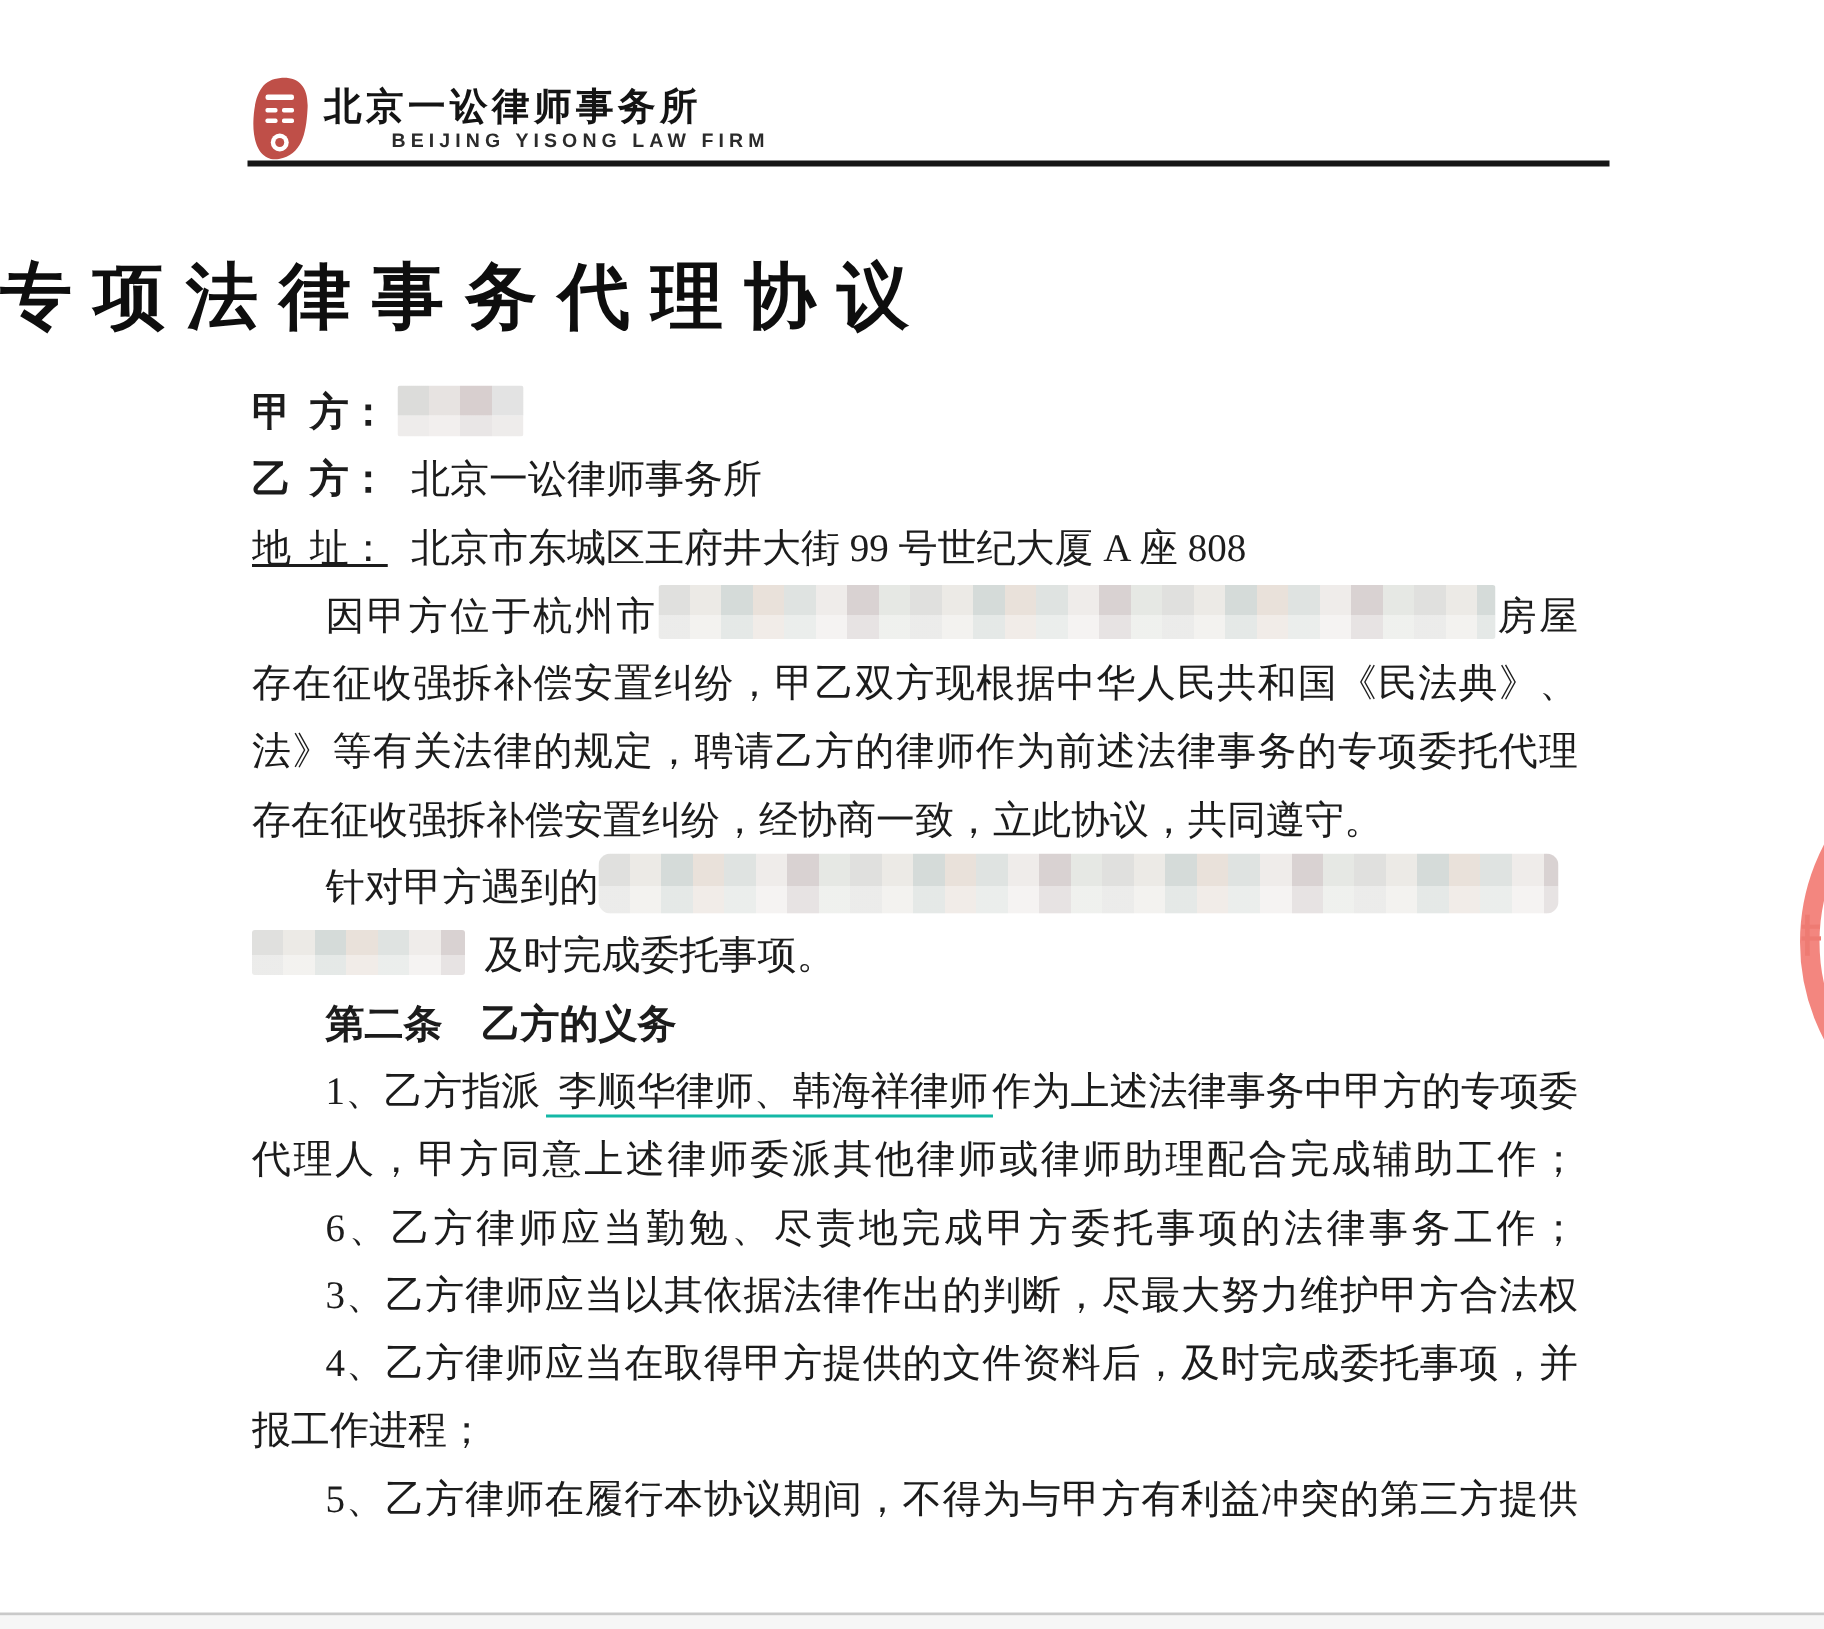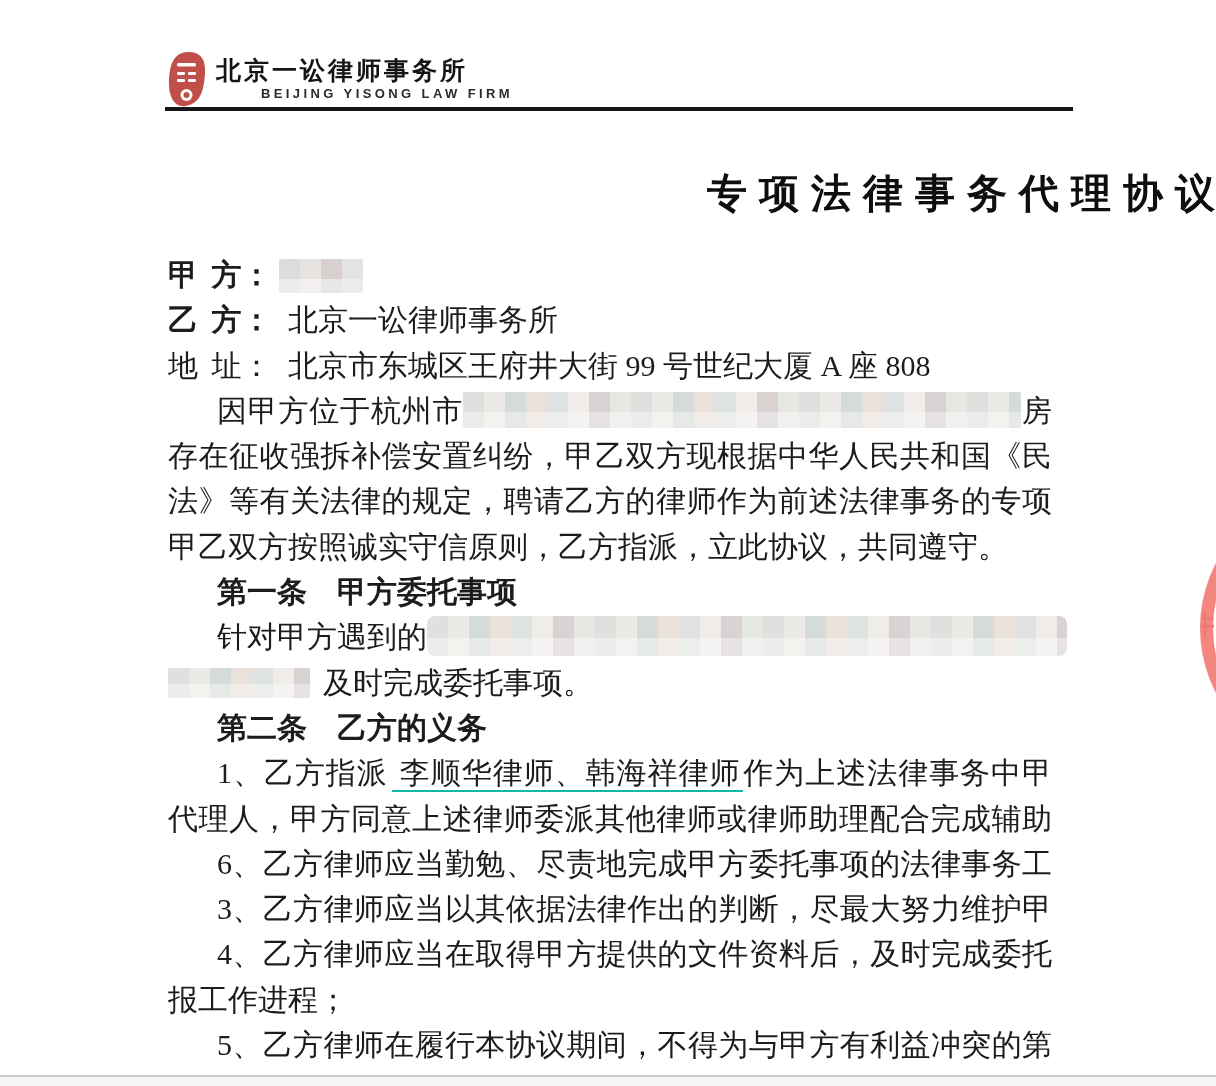--- a/index.html
+++ b/index.html
@@ -13,30 +13,30 @@
     position:absolute;left:216px;top:54px;font-size:25px;font-weight:bold;
     letter-spacing:3px;color:#141414;white-space:nowrap;
   }
   .firm-en{
     position:absolute;left:217px;top:86px;font-family:"Liberation Sans","DejaVu Sans",sans-serif;
     font-size:13px;font-weight:bold;letter-spacing:3.4px;color:#2b2b2b;white-space:nowrap;padding-left:44px;
   }
   .divider{position:absolute;left:165px;top:107px;width:908px;height:4px;background:#161616;}
   
   .title{
-    position:absolute;left:0;top:166px;width:100%;text-align:right;
-    font-size:40px;font-weight:bold;letter-spacing:1px;color:#0e0e0e;white-space:nowrap;
+    position:absolute;left:0;top:166px;width:100%;text-align:left;
+    font-size:48px;font-weight:bold;letter-spacing:1px;color:#0e0e0e;white-space:nowrap;
   }
   
   .body{position:absolute;left:168px;top:252px;width:884px;}
-  .ln{height:45.3px;line-height:45.3px;font-size:30px;white-space:nowrap;}
+  .ln{height:45.3px;line-height:45.3px;font-size:26px;white-space:nowrap;}
   .indent{padding-left:49px;}
   .j{white-space:normal;text-align:justify;text-align-last:justify;overflow:hidden;}
   .lbl{font-weight:bold;word-spacing:6px;}
-  .lbl-reg{word-spacing:6px;}
+  .lbl-reg{word-spacing:6px;text-decoration:underline;}
   .val{margin-left:9px;}
   .heading{font-weight:bold;}
   .names{
     margin-left:4px;padding:0 3px 1px 8px;border-bottom:2px solid #14b8a6;
   }
   
   .mosaic{
     display:inline-block;vertical-align:-7px;border-radius:2px;
     background-image:
       linear-gradient(180deg, rgba(255,255,255,0) 0 55%, rgba(255,255,255,.38) 55% 100%),
@@ -102,23 +102,22 @@
       <span class="lbl-reg">地 址：</span>
       <span class="val">北京市东城区王府井大街 99 号世纪大厦 A 座 808</span>
     </div>
 
     <div class="ln indent j">
       <span>因甲方位于杭州市</span><span class="mosaic m-p1"></span><span>房屋</span>
     </div>
 
     <div class="ln j">存在征收强拆补偿安置纠纷，甲乙双方现根据中华人民共和国《民法典》、《律师</div>
     <div class="ln j">法》等有关法律的规定，聘请乙方的律师作为前述法律事务的专项委托代理人。</div>
-    <div class="ln">甲乙双方按照诚实守信原则，乙方指派，立此协议，共同遵守。</div>
+    <div class="ln">存在征收强拆补偿安置纠纷，经协商一致，立此协议，共同遵守。</div>
 
-    <div class="ln indent heading">第一条　甲方委托事项</div>
 
     <div class="ln indent">
       <span>针对甲方遇到的</span><span class="mosaic m-s1a"></span>
     </div>
 
     <div class="ln">
       <span class="mosaic m-s1b"></span><span>及时完成委托事项。</span>
     </div>
 
     <div class="ln indent heading">第二条　乙方的义务</div>

